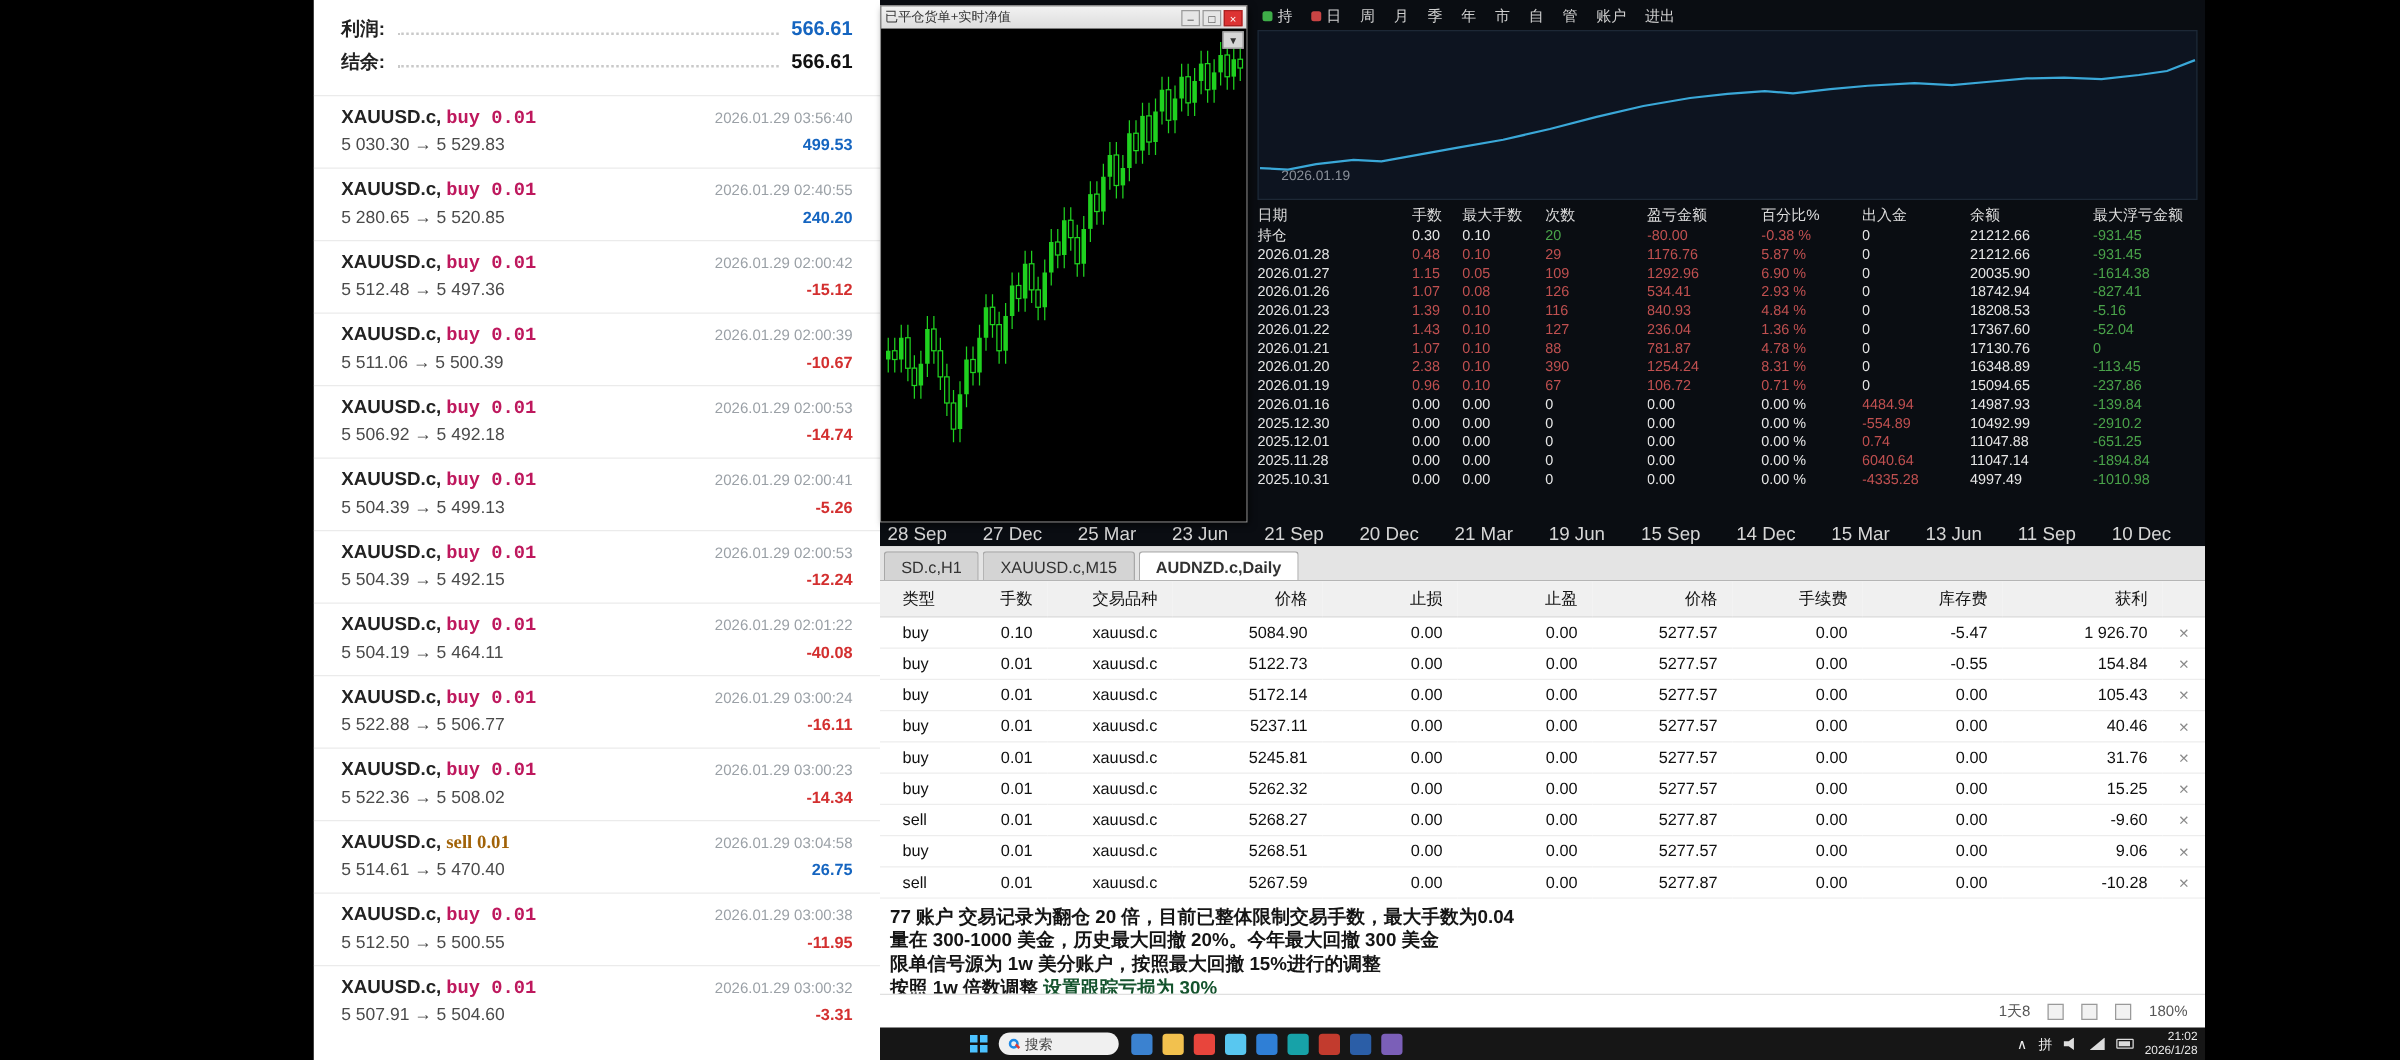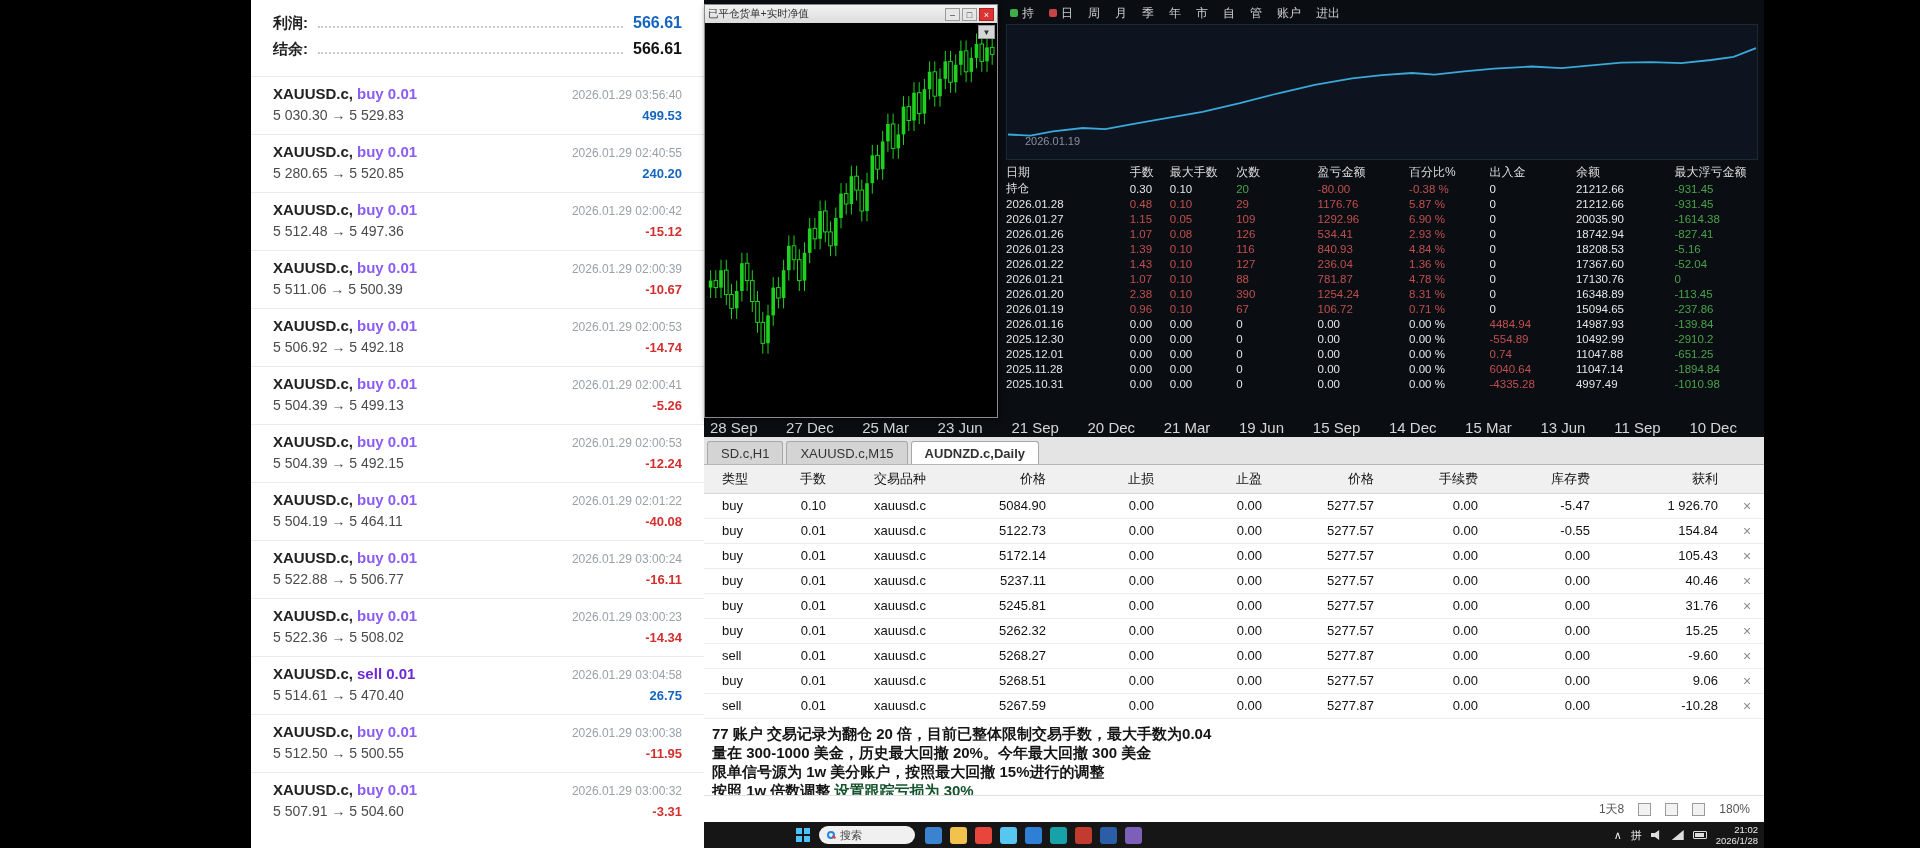--- a/index.html
+++ b/index.html
@@ -13,21 +13,21 @@
   .tp-head { padding:14px 22px 10px 22px; }
   .tp-row { display:flex; align-items:baseline; height:26px; }
   .tp-label { font-size:15px; font-weight:bold; color:#222; }
   .tp-leader { flex:1; border-bottom:2px dotted #c9c9c9; margin:0 10px; height:0.85em; }
   .tp-value { font-size:16px; font-weight:bold; }
   .v-blue { color:#1565c0; } .v-black { color:#111; }
   .trade-row { height:58px; padding:8px 22px 0 22px; border-top:1px solid #ebebeb; cursor:default; }
   .tr-line { display:flex; justify-content:space-between; align-items:baseline; }
   .tr-symbol { font-size:15px; font-weight:bold; color:#222; }
   .tr-side { font-size:15px; font-weight:bold; margin-left:4px; }
-  .tr-side.blue { color:#8b5cf6; } .tr-side.red { color:#6d28d9; }
+  .tr-side.blue { color:#be185d;font-family:Liberation Mono, monospace; } .tr-side.red { color:#a16207;font-family:Liberation Serif, serif; }
   .tr-time { font-size:12px; color:#9aa0a6; }
   .tr-prices { font-size:14px; color:#4a4a4a; margin-top:4px; }
   .tr-pl { font-size:13px; font-weight:bold; margin-top:4px; }
   .tr-pl.blue { color:#1565c0; } .tr-pl.red { color:#d32f2f; }
 
   
   .desktop { position:absolute; left:704px; top:0; width:1060px; height:848px; background:#fff; }
 
   
   .report-window { position:absolute; left:0; top:0; width:1060px; height:437px; background:#0a0d12; }
@@ -89,21 +89,21 @@
   .notes p { font-size:15px; font-weight:600; color:#151515; line-height:19px; white-space:nowrap; }
   .note-hl { color:#14532d; }
 
   .status-bar { position:absolute; left:0; top:795px; width:1060px; height:27px; background:#fff;
     border-top:1px solid #e0e0e0; display:flex; align-items:center; justify-content:flex-end;
     gap:14px; padding-right:14px; color:#555; font-size:12px; }
   .sb-sq { width:13px; height:13px; border:1px solid #9a9a9a; background:#f2f2f2; cursor:pointer; }
 
   
   .taskbar { position:absolute; left:0; top:822px; width:1060px; height:26px; background:#161616;
-    display:flex; align-items:center; color:#fff; padding-left:92px; }
+    display:flex; align-items:center; color:#fff; padding-left:72px; }
   .start { width:15px; height:15px; display:grid; grid-template-columns:6px 6px; grid-template-rows:6px 6px;
     gap:2px; cursor:pointer; margin-right:8px; }
   .start span { background:#4cc2ff; }
   .search-pill { width:96px; height:18px; background:#f0f0f0; border-radius:9px; display:flex;
     align-items:center; padding:0 8px; gap:5px; cursor:text; margin-right:10px; }
   .search-glyph { width:8px; height:8px; border:2px solid #1e88e5; border-radius:50%; position:relative; flex:none; }
   .search-glyph:after { content:""; position:absolute; width:4px; height:2px; background:#e53935;
     transform:rotate(45deg); right:-3px; bottom:-1px; }
   .search-text { font-size:11px; color:#444; }
   .tb-icons { display:flex; gap:8px; align-items:center; }

